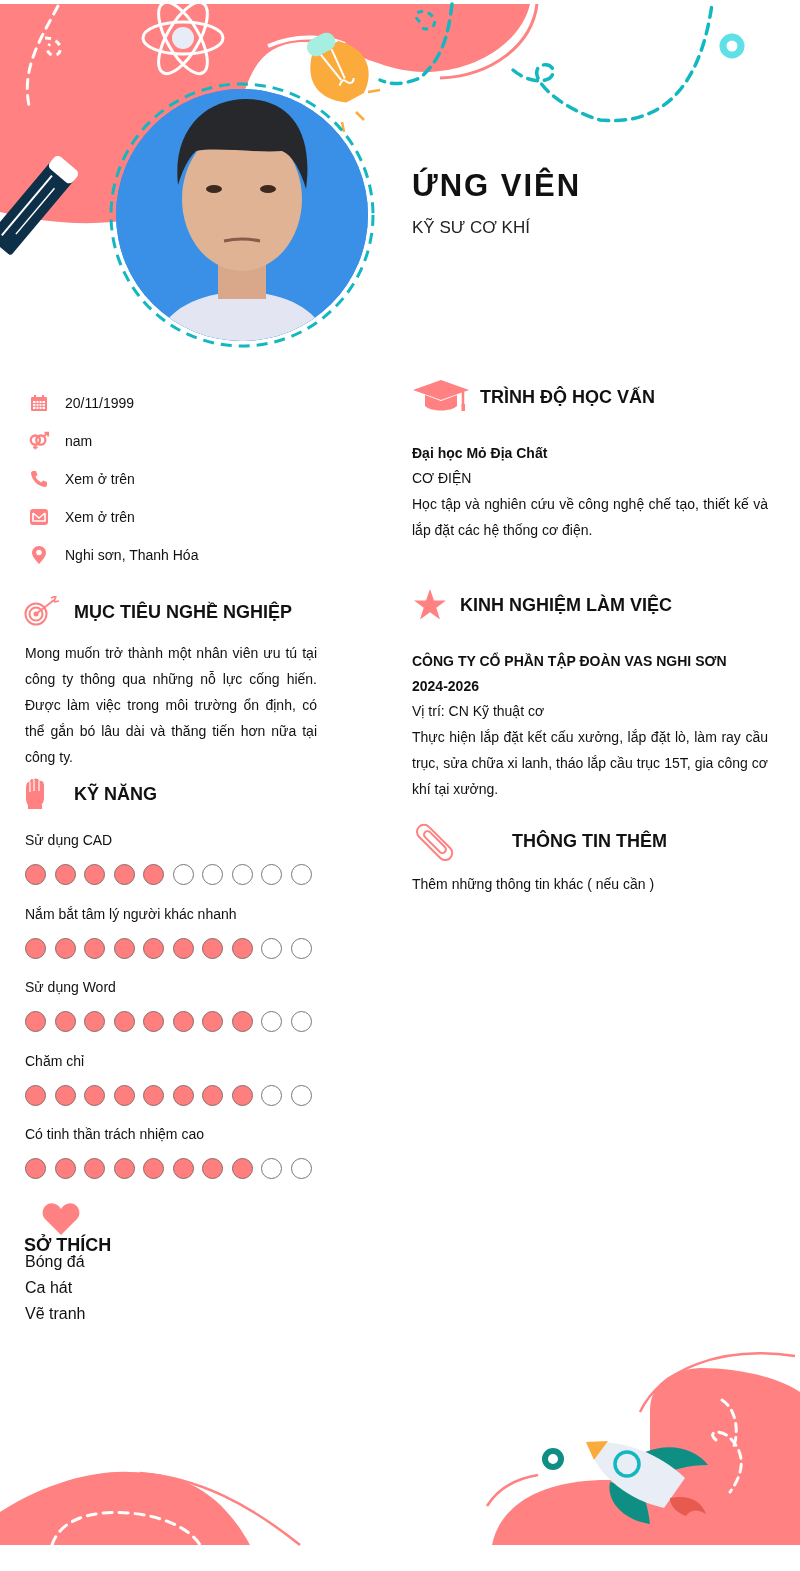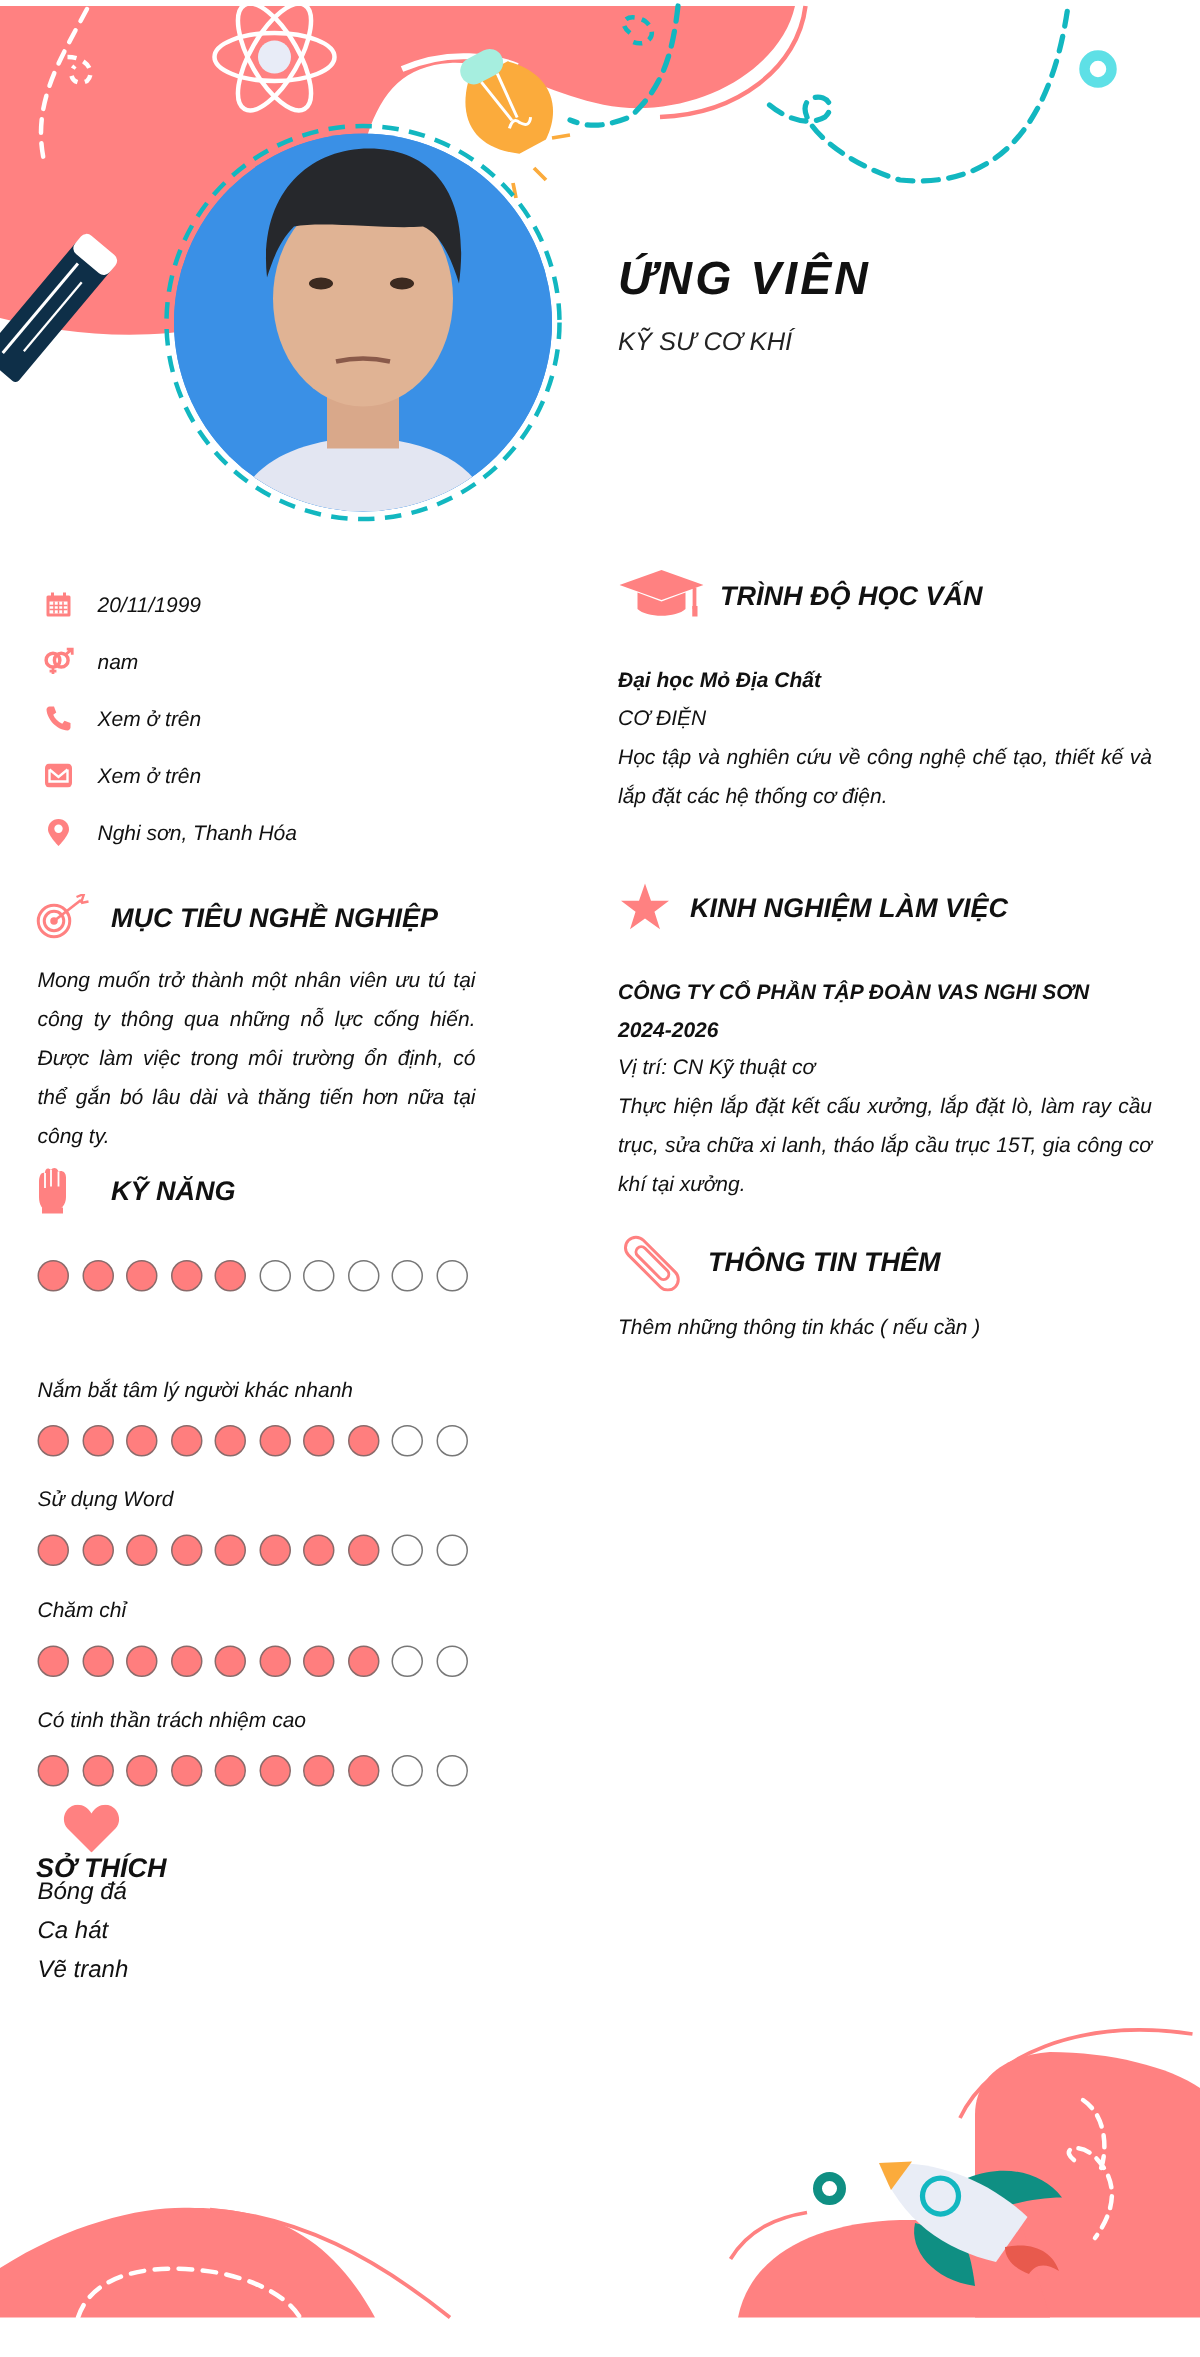--- a/index.html
+++ b/index.html
@@ -1,18 +1,18 @@
 <!DOCTYPE html>
 <html><head>
   <meta charset="utf-8">
   <style>
     * { margin: 0; padding: 0; box-sizing: border-box; }
     html, body { width: 800px; height: 1571px; background: #ffffff; overflow: hidden; }
     body { font-family: "Liberation Sans", "DejaVu Sans", sans-serif; color: #111; position: relative; }
-    .page { position: relative; width: 800px; height: 1571px; font-style: italic; }
+    .page { position: relative; width: 800px; height: 1571px; }
     .deco { position: absolute; left: 0; top: 0; width: 800px; height: 1571px; pointer-events: none; }
 
     .avatar-wrap { position: absolute; left: 108px; top: 81px; width: 268px; height: 268px; }
     .avatar { position: absolute; left: 8px; top: 8px; width: 252px; height: 252px; border-radius: 50%; overflow: hidden; background: #3a90e6; }
 
     .name { position: absolute; left: 412px; top: 168px; font-size: 31px; font-weight: 700; letter-spacing: 2px; color: #111; }
     .jobtitle { position: absolute; left: 412px; top: 218px; font-size: 17px; color: #222; }
 
     .info-list { position: absolute; left: 28px; top: 384px; width: 300px; }
     .info-item { display: flex; align-items: center; height: 38px; }
@@ -197,20 +197,21 @@
       <svg width="22" height="32" viewBox="0 0 22 32">
           <path d="M2,10 C2,5 4,3 6,4 C6,1 8,0 10,2 C11,0 14,0 15,3 C17,2 20,3 20,7 L20,20 C20,25 17,29 12,29 L8,29 C4,29 2,25 2,20 Z" fill="#ff8181"></path>
           <path d="M6,4 v10 M10,2 v11 M15,3 v10" stroke="#fff" stroke-width="1.2"></path>
           <rect x="4" y="27" width="14" height="4" fill="#ff8181"></rect>
         </svg>
     </span>
     <span class="title">KỸ NĂNG</span>
   </div>
   <div class="skills" id="skills-list">
       <div class="skill">
+        <div class="skill-name">Sử dụng CAD</div>
         <div class="dots">
           <span class="dot on"></span>
           <span class="dot on"></span>
           <span class="dot on"></span>
           <span class="dot on"></span>
           <span class="dot on"></span>
           <span class="dot"></span>
           <span class="dot"></span>
           <span class="dot"></span>
           <span class="dot"></span>
@@ -318,21 +319,21 @@
     </span>
     <span class="title">KINH NGHIỆM LÀM VIỆC</span>
   </div>
   <div class="exp">
     <div class="bold">CÔNG TY CỔ PHẦN TẬP ĐOÀN VAS NGHI SƠN</div>
     <div class="bold">2024-2026</div>
     <div>Vị trí: CN Kỹ thuật cơ</div>
     <div class="desc">Thực hiện lắp đặt kết cấu xưởng, lắp đặt lò, làm ray cầu trục, sửa chữa xi lanh, tháo lắp cầu trục 15T, gia công cơ khí tại xưởng.</div>
   </div>
 
-  <div class="sec-head" style="left:415px; top:821px;">
+  <div class="sec-head" style="left:415px; top:821px;gap:40px;">
     <span style="width:42px;height:40px;margin-right:15px;">
       <svg width="42" height="40" viewBox="0 0 42 40">
           <g transform="rotate(-45 21 20)" fill="none" stroke="#ff8181" stroke-width="2">
             <rect x="12" y="-2" width="14" height="44" rx="7"></rect>
             <rect x="16" y="6" width="7" height="28" rx="3.5"></rect>
           </g>
         </svg>
     </span>
     <span class="title">THÔNG TIN THÊM</span>
   </div>

